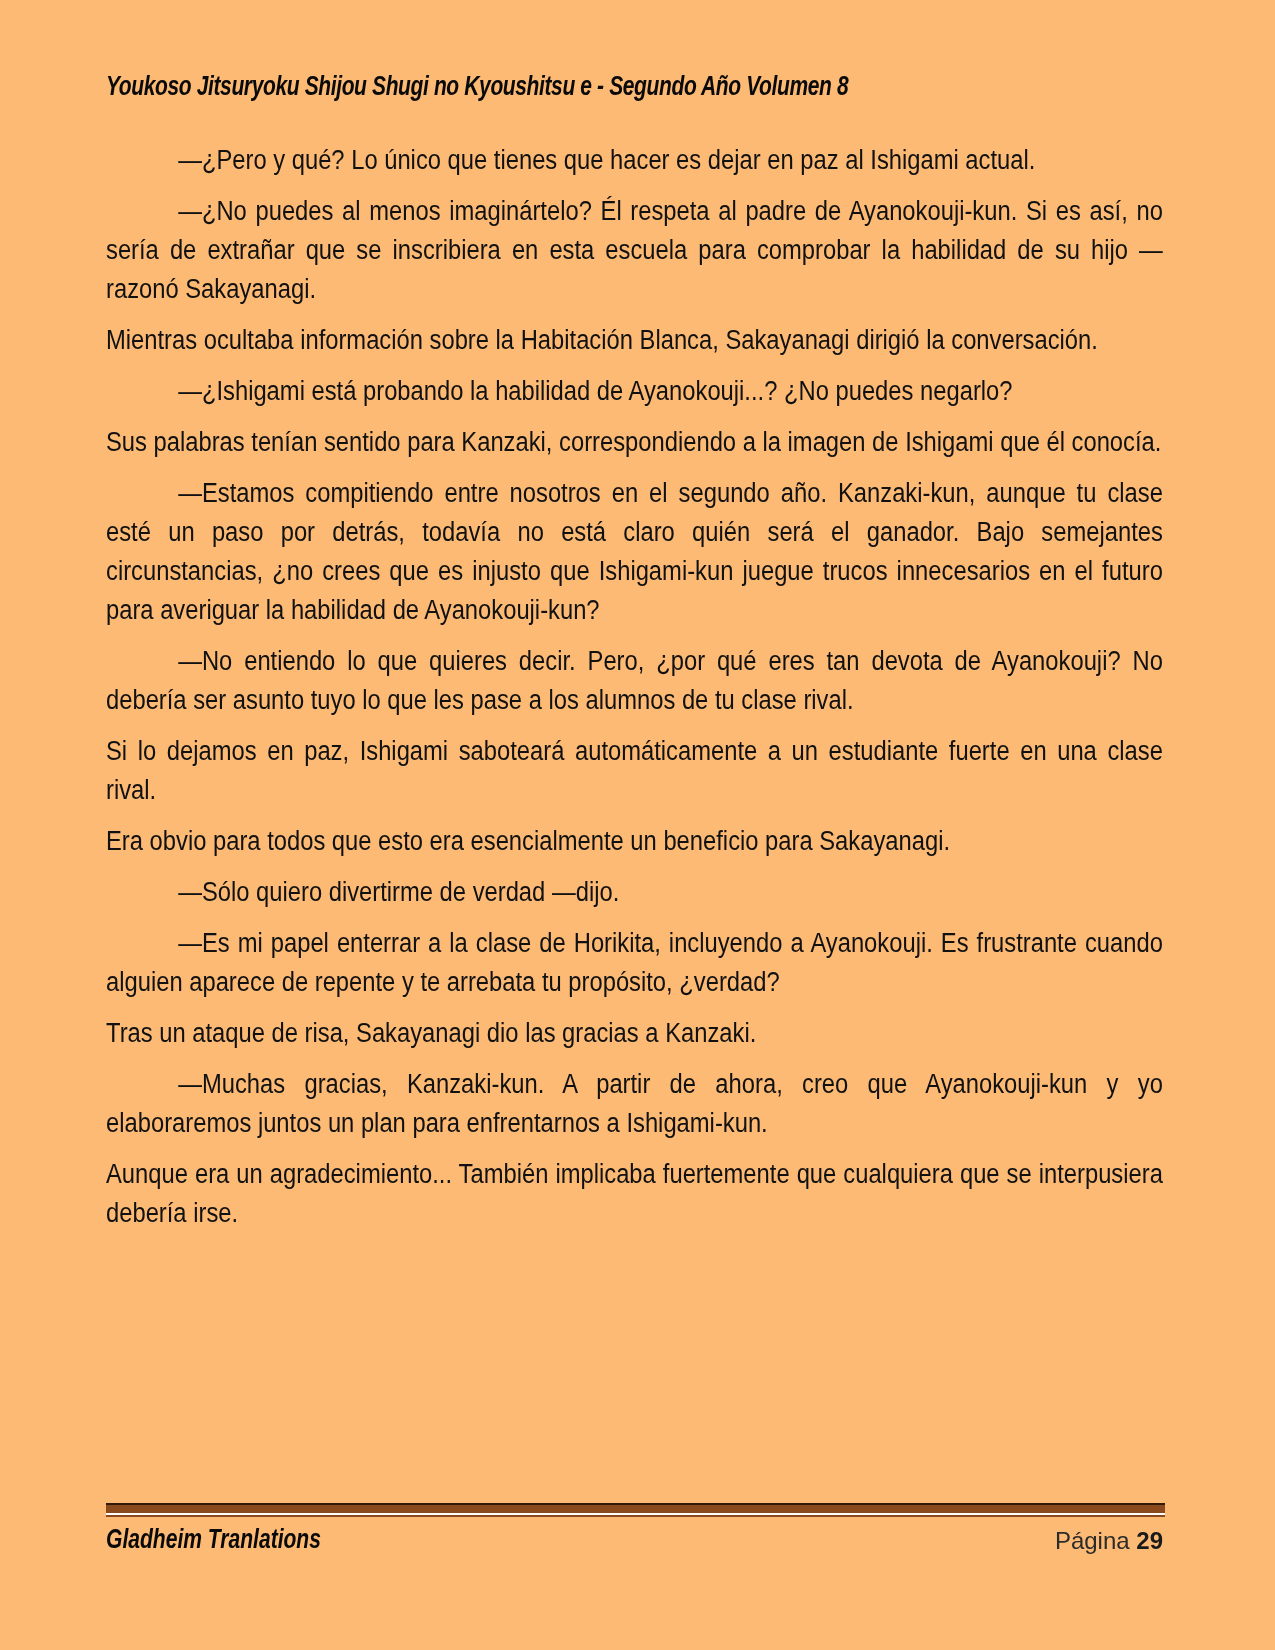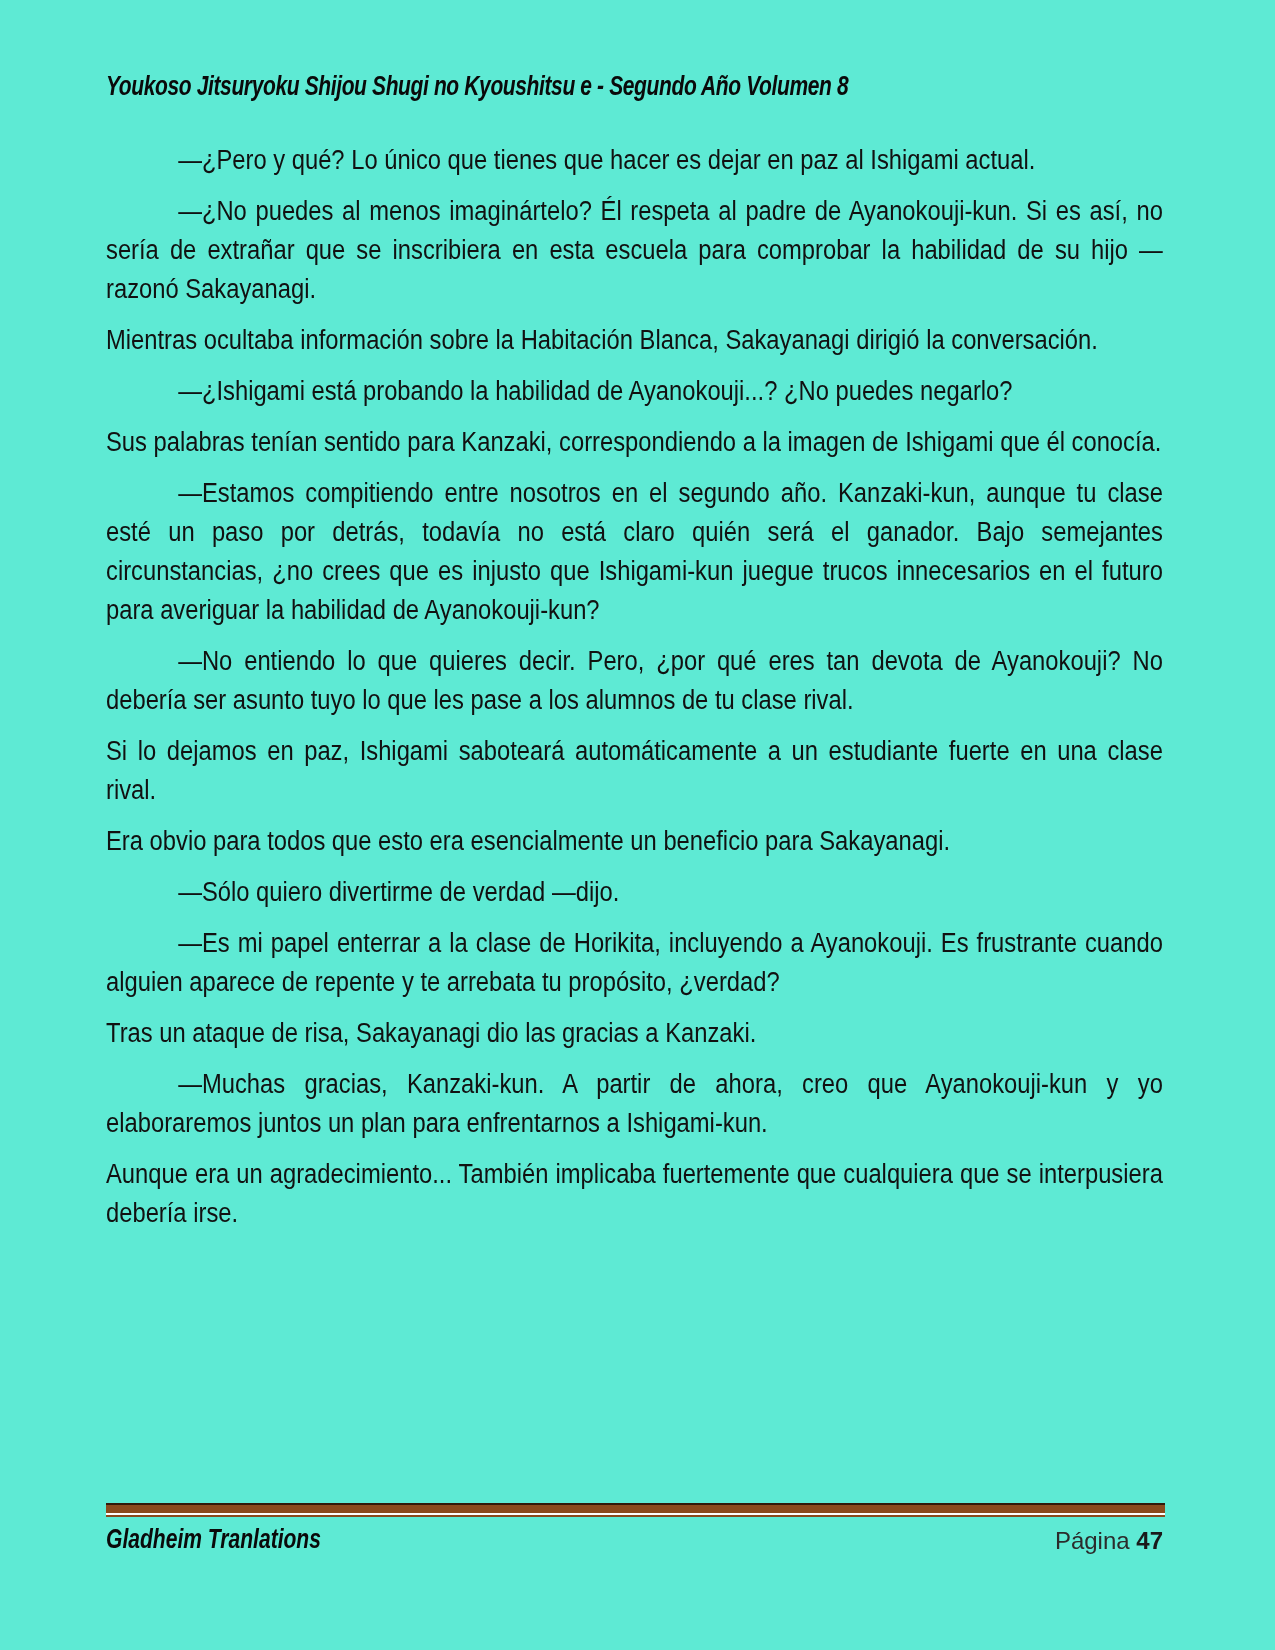--- a/index.html
+++ b/index.html
@@ -4,21 +4,21 @@
 <style>
   html, body {
     margin: 0;
     padding: 0;
     background: #ffffff;
   }
   .page {
     position: relative;
     width: 1275px;
     height: 1650px;
-    background: #5eead4;
+    background: #fdba74;
     overflow: hidden;
     font-family: "Liberation Sans", sans-serif;
     color: var(--body-text, #111111);
   }
   
   .header {
     position: absolute;
     left: 106px;
     top: 70px;
     width: 1300px;
@@ -136,16 +136,16 @@
     <div class="rule-bar"></div>
     <div class="rule-gap"></div>
     <div class="rule-thin"></div>
   </div>
 
   <div class="footer-left">
     <span class="footer-translator">Gladheim Tranlations</span>
   </div>
 
   <div class="footer-right">
-    <span>Página</span>&nbsp;<span class="page-num">47</span>
+    <span>Página</span>&nbsp;<span class="page-num">29</span>
   </div>
 
 </div>
 
 </body></html>

